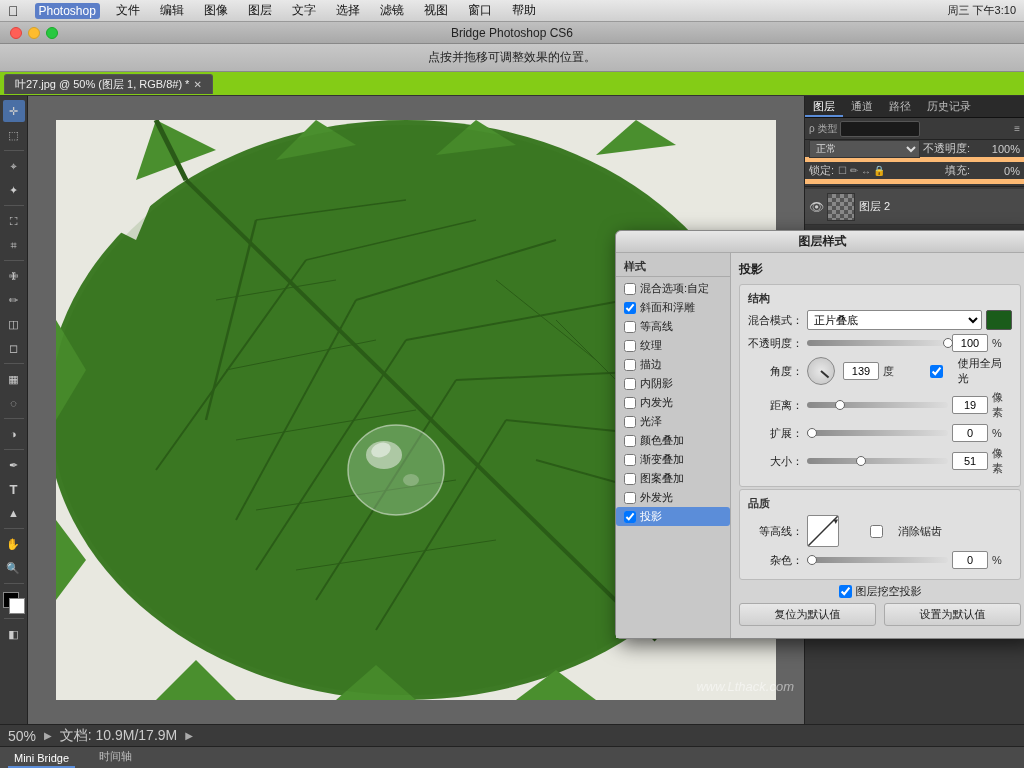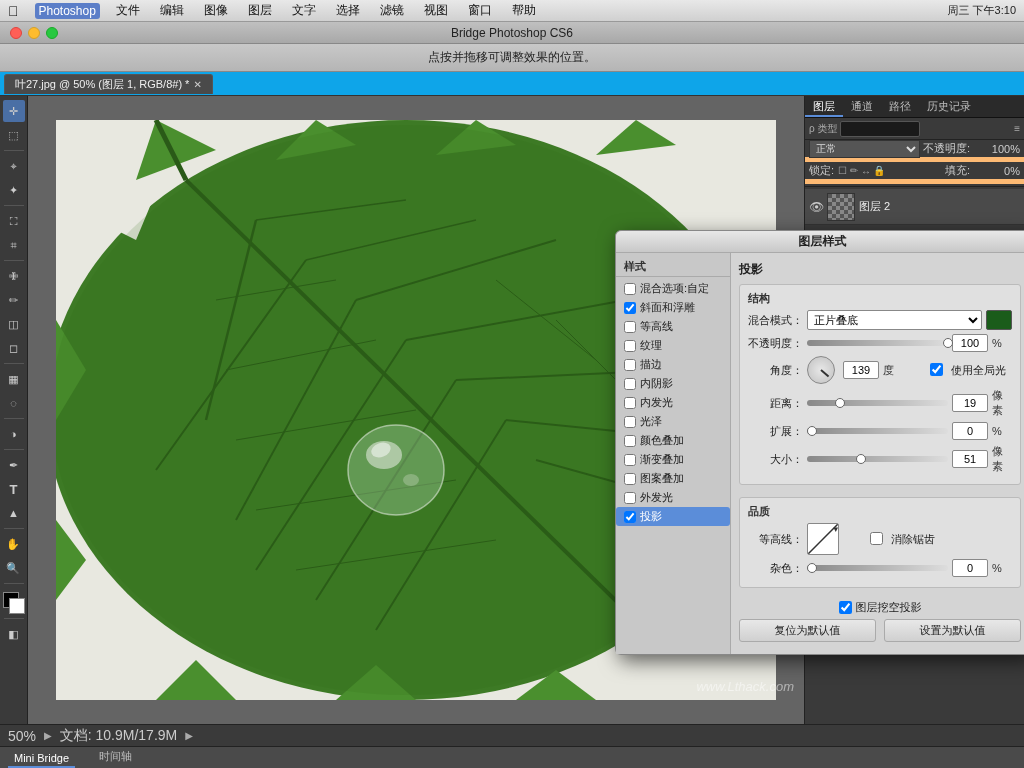--- a/index.html
+++ b/index.html
@@ -39,21 +39,21 @@
       background: linear-gradient(to bottom, #c8c8c8, #b5b5b5);
       display: flex; align-items: center;
       border-bottom: 1px solid #888;
       padding: 0 8px;
     }
     #optionsbar .hint { font-size: 12px; color: #222; margin: 0 auto; }
 
     
     #tabbar {
       width: 100%; height: 24px;
-      background: #0ea5e9;
+      background: #84cc16;
       display: flex; align-items: center;
       padding: 4px 4px;
       border-bottom: 1px solid #333;
     }
     .tab {
       height: 20px; padding: 0 10px;
       background: #7a7a7a; border-radius: 3px 3px 0 0;
       display: flex; align-items: center; gap: 4px;
       font-size: 11px; color: #eee; cursor: pointer;
       border: 1px solid #555; border-bottom: none;
@@ -193,21 +193,21 @@
     
     .dialog-right {
       flex: 1; padding: 8px;
     }
     .dialog-section-title {
       font-size: 12px; font-weight: bold; color: #222;
       margin-bottom: 6px;
     }
     .dialog-group {
       background: #e0e0e0; border: 1px solid #bbb; border-radius: 3px;
-      padding: 6px 8px; margin-bottom: 12px;
+      padding: 6px 8px; margin-bottom: 2px;
     }
     .dialog-group-title {
       font-size: 11px; font-weight: bold; color: #333;
       margin-bottom: 4px;
     }
     .dialog-row {
       display: flex; align-items: center; gap: 4px;
       margin-bottom: 4px;
     }
     .dialog-label { font-size: 11px; color: #222; width: 55px; text-align: right; flex-shrink: 0; }
@@ -238,21 +238,21 @@
       background: radial-gradient(circle, #e8e8e8, #c0c0c0);
       border: 1px solid #888; position: relative; flex-shrink: 0;
       display: flex; align-items: center; justify-content: center;
     }
     .dial-needle {
       width: 10px; height: 2px; background: #333;
       transform-origin: right center;
       transform: rotate(-139deg);
       position: absolute; right: 50%; top: 50%; margin-top: -1px;
     }
-    .checkbox-row { display: flex; align-items: flex-start; gap: 8px; font-size: 11px; color: #222; padding-left: 19px; }
+    .checkbox-row { display: flex; align-items: center; gap: 15px; font-size: 11px; color: #222; padding-left: 19px; }
     .curve-preview {
       width: 32px; height: 32px; background: white; border: 1px solid #888;
       border-radius: 2px; position: relative; overflow: hidden; flex-shrink: 0;
     }
     .dialog-btn {
       background: linear-gradient(to bottom, #e8e8e8, #d0d0d0);
       border: 1px solid #aaa; border-radius: 3px;
       font-size: 11px; color: #222; padding: 3px 10px;
       cursor: pointer; flex: 1;
     }

